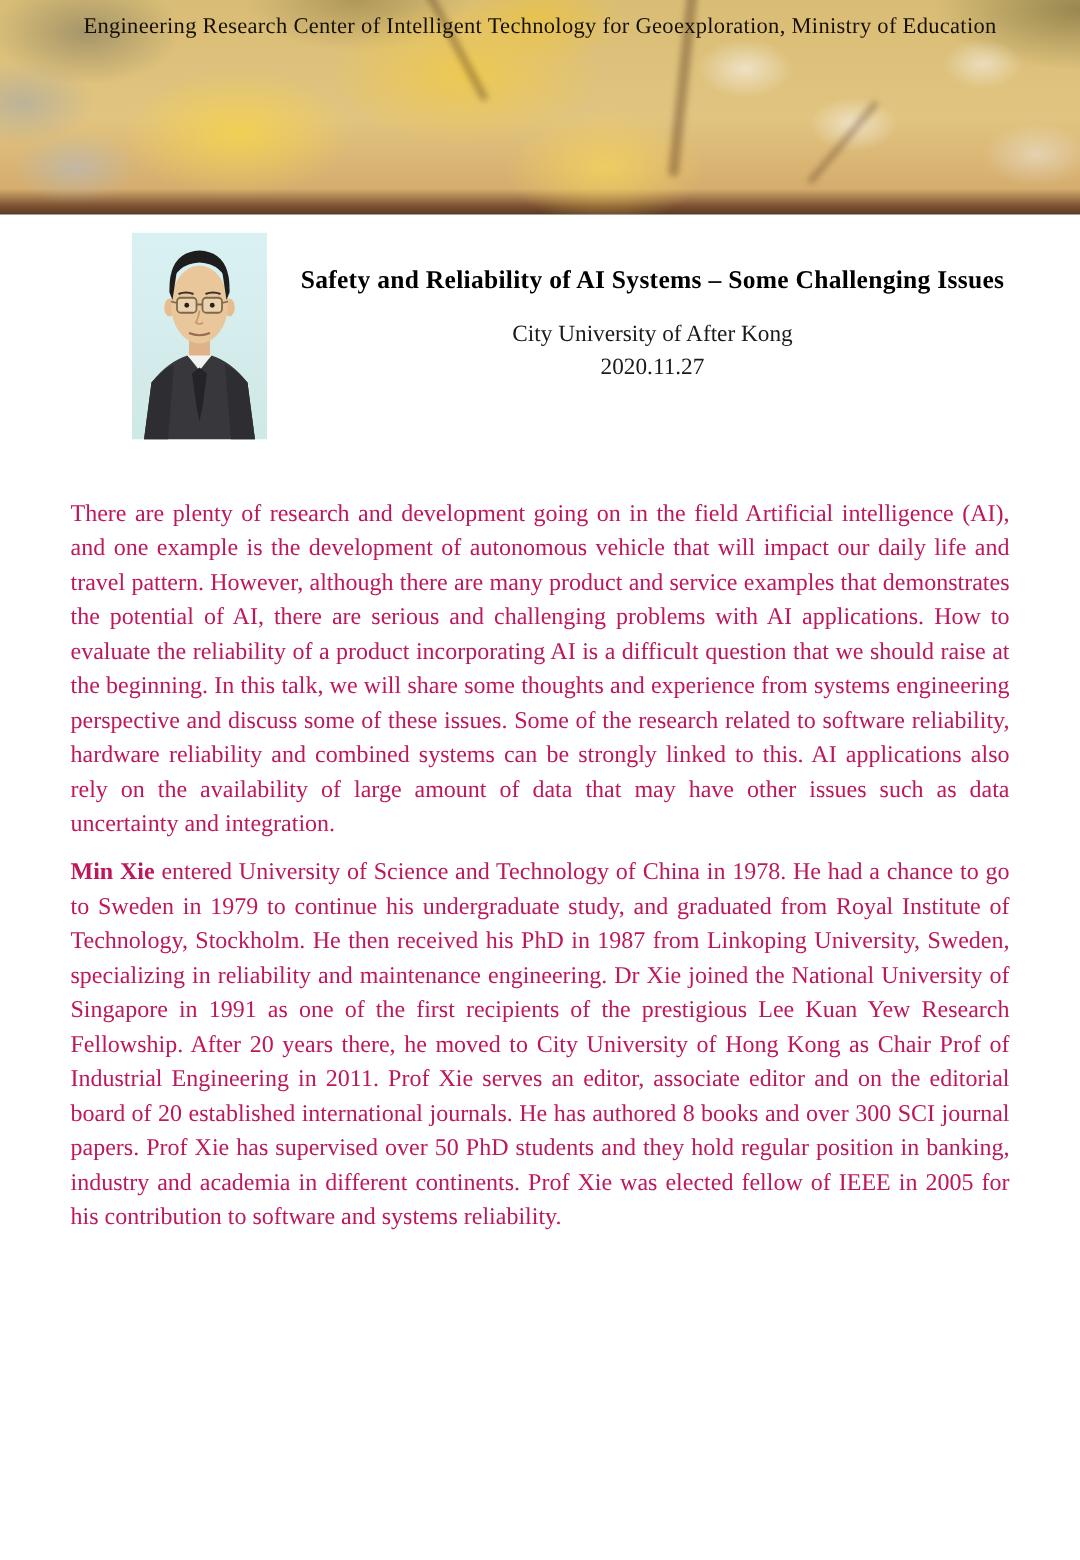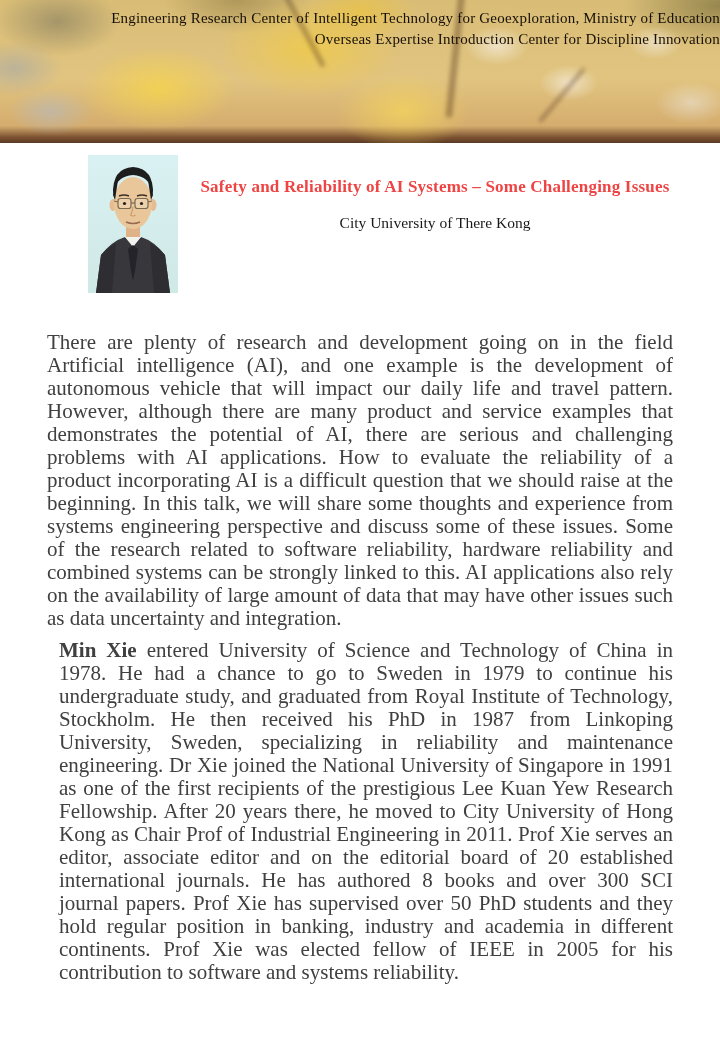--- a/index.html
+++ b/index.html
@@ -44,21 +44,21 @@
     filter: blur(2px);
   }
   .branch-1 { left: 452px; top: -12px; width: 7px; height: 130px; transform: rotate(6deg); }
   .branch-2 { left: 300px; top: -18px; width: 5px; height: 90px;  transform: rotate(-28deg); }
   .branch-3 { left: 560px; top: 60px;  width: 4px; height: 70px;  transform: rotate(40deg); }
 
   .banner-text {
     position: relative;
     z-index: 2;
     padding-top: 8px;
-    text-align: right;
+    text-align: center;
     font-size: 15px;
     line-height: 20.7px;
     color: #171007;
     letter-spacing: 0.2px;
   }
 
   
   .photo {
     position: absolute;
     left: 88px; top: 155px;
@@ -68,57 +68,56 @@
 
   .title-block {
     position: absolute;
     left: 185px; top: 177px;
     width: 500px;
     text-align: center;
   }
   .talk-title {
     font-size: 17px;
     font-weight: bold;
-    color: #ef4444;
+    color: #000000;
     letter-spacing: 0.2px;
   }
   .speaker-lines {
     margin-top: 15px;
     font-size: 15.5px;
     line-height: 21.5px;
     color: #1a1a1a;
   }
 
   
   .body-text {
     position: absolute;
     left: 47px; top: 331px;
     width: 626px;
   }
   .body-text p {
-    font-size: 21px;
+    font-size: 16px;
     line-height: 23px;
     text-align: justify;
-    color: #404040;
+    color: #be185d;
   }
-  .body-text p + p { margin-top: 9px; margin-left: 12px; }
+  .body-text p + p { margin-top: 9px; }
   .bold { font-weight: bold; }
 </style>
 </head>
 <body>
 
 <div class="page">
 
   <div class="banner">
     <div class="branch branch-1"></div>
     <div class="branch branch-2"></div>
     <div class="branch branch-3"></div>
     <div class="banner-text">
       <div>Engineering Research Center of Intelligent Technology for Geoexploration, Ministry of Education</div>
-      <div>Overseas Expertise Introduction Center for Discipline Innovation</div>
     </div>
   </div>
 
   <div class="photo">
     <svg viewBox="0 0 90 138" xmlns="http://www.w3.org/2000/svg">
       <defs>
         <linearGradient id="bgGrad" x1="0" y1="0" x2="0" y2="1">
           <stop offset="0" stop-color="#daf1f3"></stop>
           <stop offset="1" stop-color="#cfe9e6"></stop>
         </linearGradient>
@@ -157,21 +156,22 @@
 
       <path d="M45,52 Q44,58 42.5,60 Q45,62 47.5,60" stroke="#c89868" stroke-width="1.1" fill="none"></path>
 
       <path d="M38,67 Q45,70 52,67" stroke="#9a6a50" stroke-width="1.4" fill="none"></path>
     </svg>
   </div>
 
   <div class="title-block">
     <div class="talk-title">Safety and Reliability of AI Systems – Some Challenging Issues</div>
     <div class="speaker-lines">
-      <div>City University of There Kong</div>
+      <div>City University of After Kong</div>
+      <div>2020.11.27</div>
     </div>
   </div>
 
   <div class="body-text">
     <p>There are plenty of research and development going on in the field Artificial intelligence (AI), and one example is the development of autonomous vehicle that will impact our daily life and travel pattern. However, although there are many product and service examples that demonstrates the potential of AI, there are serious and challenging problems with AI applications. How to evaluate the reliability of a product incorporating AI is a difficult question that we should raise at the beginning. In this talk, we will share some thoughts and experience from systems engineering perspective and discuss some of these issues. Some of the research related to software reliability, hardware reliability and combined systems can be strongly linked to this. AI applications also rely on the availability of large amount of data that may have other issues such as data uncertainty and integration.</p>
     <p><span class="bold">Min Xie</span><span> entered University of Science and Technology of China in 1978. He had a chance to go to Sweden in 1979 to continue his undergraduate study, and graduated from Royal Institute of Technology, Stockholm. He then received his PhD in 1987 from Linkoping University, Sweden, specializing in reliability and maintenance engineering. Dr Xie joined the National University of Singapore in 1991 as one of the first recipients of the prestigious Lee Kuan Yew Research Fellowship. After 20 years there, he moved to City University of Hong Kong as Chair Prof of Industrial Engineering in 2011. Prof Xie serves an editor, associate editor and on the editorial board of 20 established international journals. He has authored 8 books and over 300 SCI journal papers. Prof Xie has supervised over 50 PhD students and they hold regular position in banking, industry and academia in different continents. Prof Xie was elected fellow of IEEE in 2005 for his contribution to software and systems reliability.</span></p>
   </div>
 
 </div>
 

